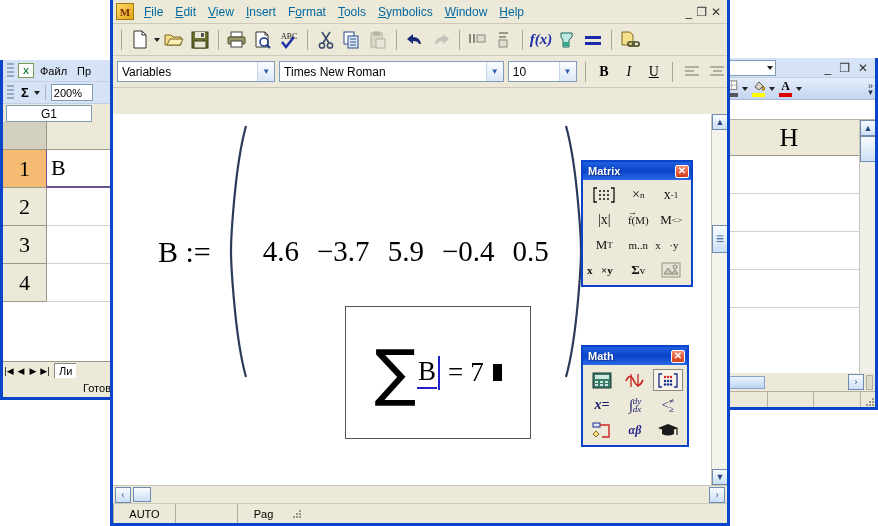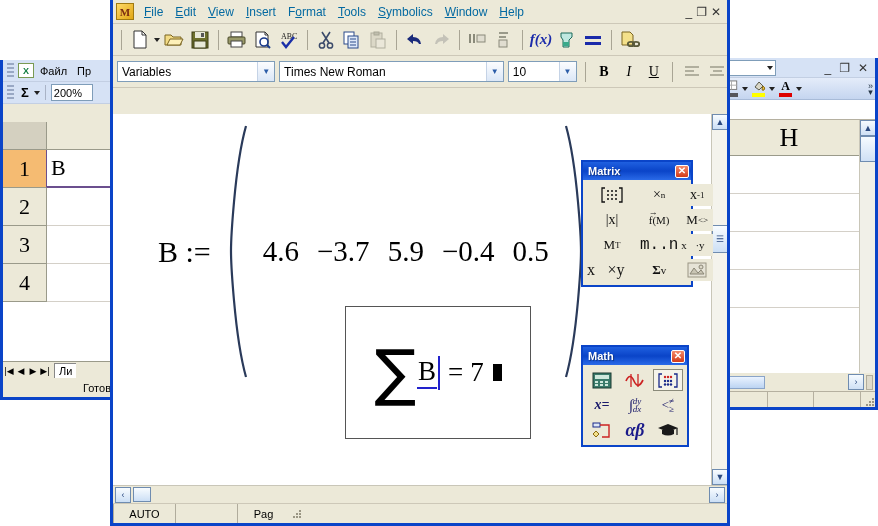--- a/index.html
+++ b/index.html
@@ -239,20 +239,23 @@
         <span class="xl-menuitem">Файл</span>
         <span class="xl-menuitem">Пр</span>
       </div>
       <div class="xl-toolbar">
         <span class="xl-gripper"></span>
         <span class="xl-sigma">Σ</span>
         <span class="tri-down"></span>
         <span style="width:1px;height:15px;background:#a9b3c6;margin:0 2px;"></span>
         <span class="xl-zoombox">200%</span>
       </div>
+      <div class="xl-namerow">
+        <span class="xl-namebox">G1</span>
+      </div>
       <div style="position:absolute;left:0;right:0;top:62px;bottom:36px;overflow:hidden;">
         <div class="xl-grid">
           <div class="xl-colhdr">
             <div class="xl-corner"></div>
             <div class="xl-colcell">A</div>
           </div>
           <div class="xl-row">
             <div class="xl-rowhdr sel">1</div>
             <div class="xl-cell sel">B</div>
           </div>
@@ -703,28 +706,28 @@
           <span class="pal-btn">
             <span style="font-size:13px;">M</span>
               <span style="font-size:9px;vertical-align:super;">&lt;&gt;</span>
           </span>
 
           <span class="pal-btn">
             <span style="font-size:13px;">M</span>
               <span style="font-size:9px;vertical-align:super;">T</span>
           </span>
           <span class="pal-btn">
-            <span style="font-size:16px;font-family:Liberation Mono, monospace;">m..n</span>
+            <span style="font-size:11px;">m..n</span>
           </span>
           <span class="pal-btn">
             <span style="font-size:11px;">x⃗·y⃗</span>
           </span>
 
           <span class="pal-btn">
-            <span style="font-size:16px;">x⃗×y⃗</span>
+            <span style="font-size:11px;font-weight:bold;">x⃗×y⃗</span>
           </span>
           <span class="pal-btn">
             <span style="font-size:13px;font-weight:bold;">Σ</span>
               <span style="font-size:11px;">v</span>
           </span>
           <span class="pal-btn">
             <svg width="20" height="16" viewBox="0 0 20 16">
               <rect x="1" y="1" width="18" height="14" fill="#e6e3d6" stroke="#9a9684"></rect>
               <path d="M3 12 l4 -6 l4 5 l3 -3 l3 4 z" fill="#c9c5b4" stroke="#8a8676"></path>
               <circle cx="14" cy="5" r="2" fill="#dcd8c8" stroke="#8a8676"></circle>
@@ -792,21 +795,21 @@
           </span>
 
           <span class="pal-btn">
             <svg width="22" height="17" viewBox="0 0 22 17">
               <rect x="2" y="1" width="7" height="4" fill="#dde6f5" stroke="#1a2a8a"></rect>
               <path d="M5 9 l3 3 l-3 3 l-3 -3 z" fill="#f3e08a" stroke="#8a6a10"></path>
               <path d="M9 3 h9 v12 h-7" fill="none" stroke="#cc2222" stroke-width="1.4"></path>
             </svg>
           </span>
           <span class="pal-btn">
-            <span style="font-style:italic;font-weight:bold;font-size:18px;color:#1a1a8a;font-family:'Liberation Serif',serif;">αβ</span>
+            <span style="font-style:italic;font-weight:bold;font-size:12px;color:#1a1a8a;font-family:'Liberation Serif',serif;">αβ</span>
           </span>
           <span class="pal-btn">
             <svg width="22" height="16" viewBox="0 0 22 16">
               <path d="M11 2 L21 6 L11 10 L1 6 Z" fill="#1a1a1a"></path>
               <path d="M5 8 v4 q6 3 12 0 v-4" fill="#1a1a1a"></path>
               <line x1="20" y1="6" x2="20" y2="13" stroke="#1a1a1a" stroke-width="1.2"></line>
             </svg>
           </span>
         </div>
       </div>

